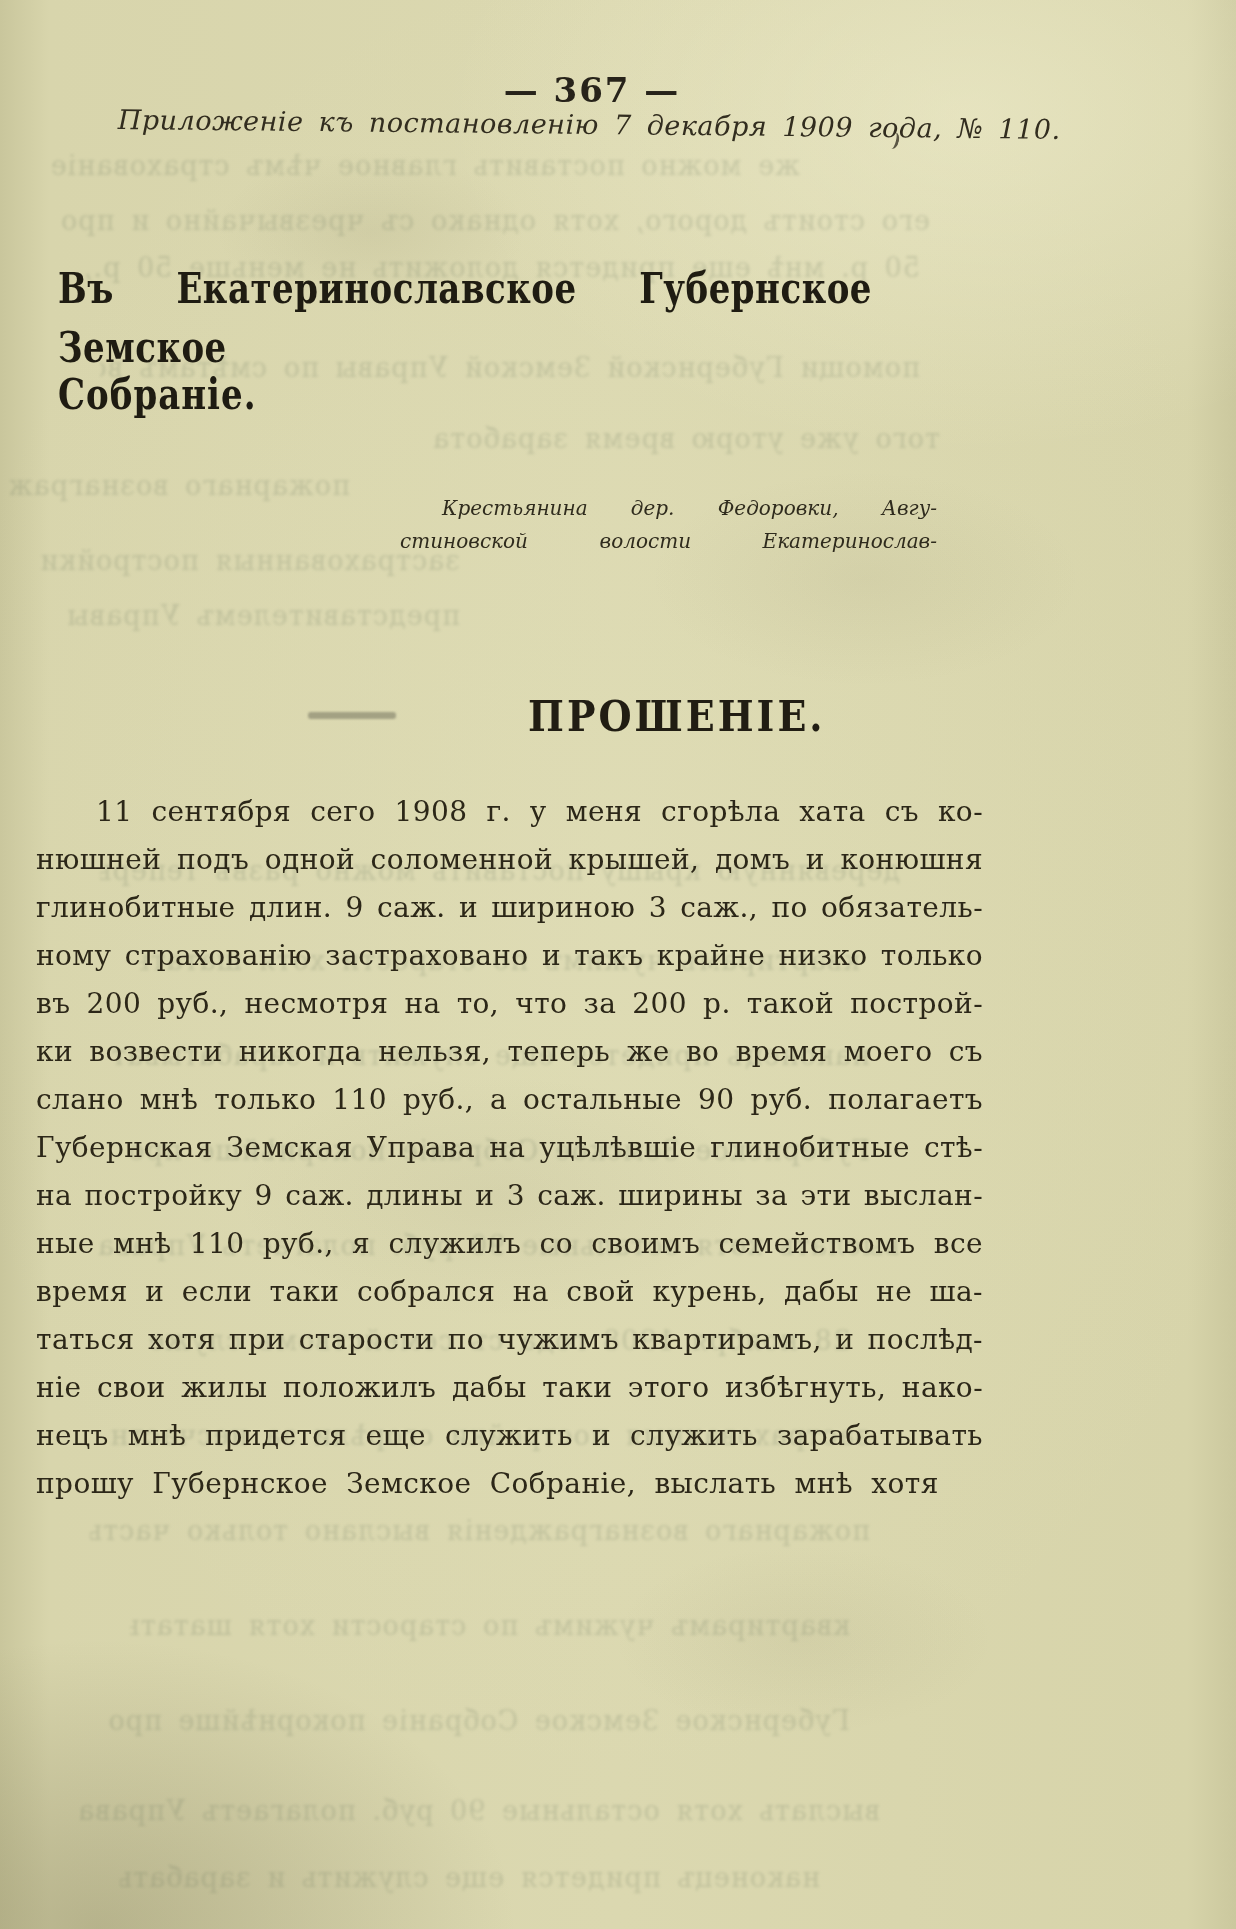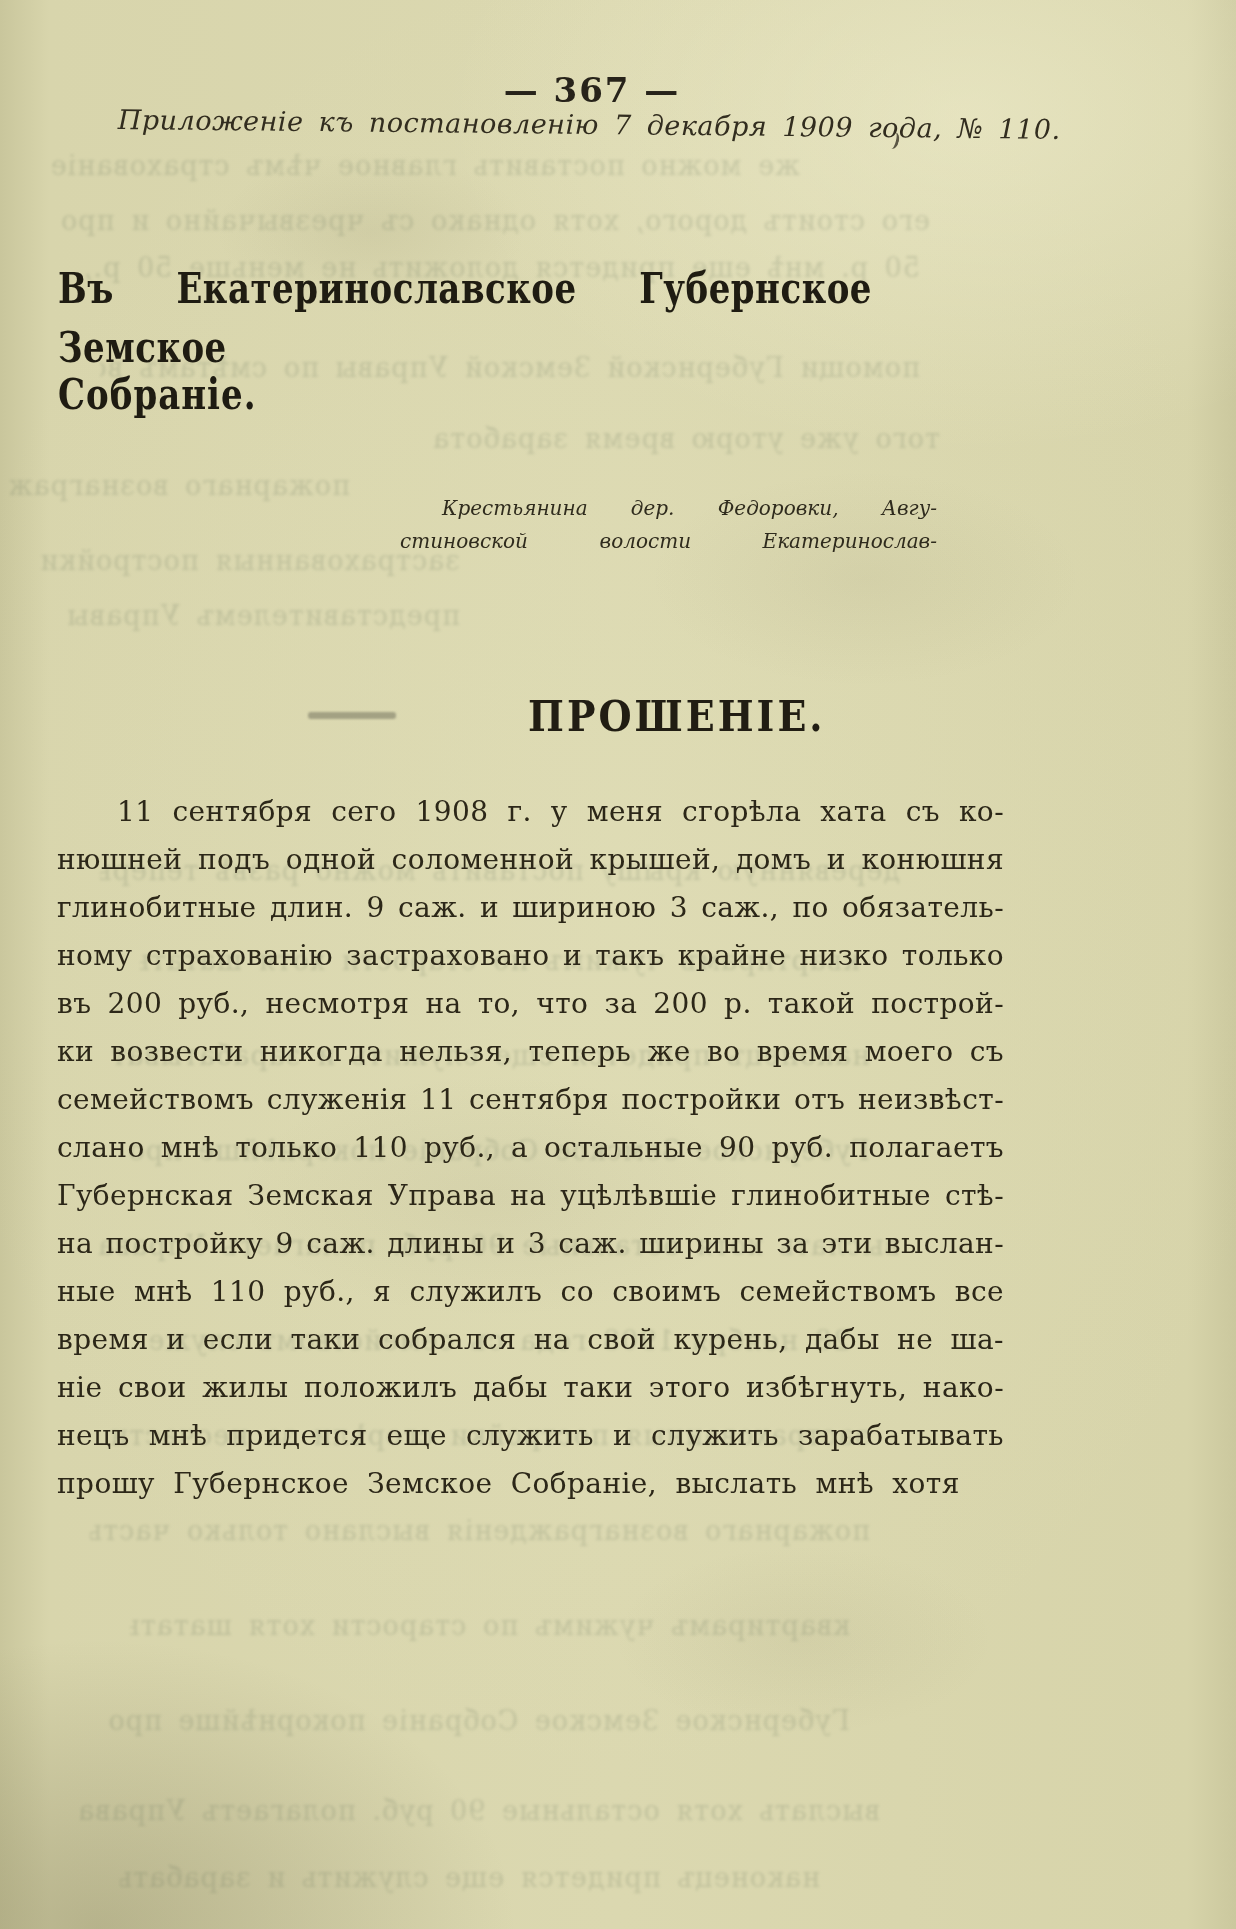--- a/index.html
+++ b/index.html
@@ -75,21 +75,21 @@
   .section-dash{
     position:absolute;top:712px;left:308px;width:88px;height:7px;
     background:rgba(70,72,58,.38);filter:blur(1px);border-radius:3px;
   }
   .section-title{
     position:absolute;top:690px;left:528px;
     font-weight:bold;font-size:38px;letter-spacing:3px;color:#211d13;
     transform:scaleY(1.15);transform-origin:top left;
   }
   .bodytext{
-    position:absolute;top:788px;left:57px;width:947px;
+    position:absolute;top:788px;left:36px;width:947px;
     font-size:28px;letter-spacing:.4px;color:#2c2718;
   }
   .bl{
     height:48px;line-height:48px;
     text-align:justify;text-align-last:justify;white-space:normal;
   }
   .bl-first{padding-left:60px;}
   .bl-last{text-align-last:left;word-spacing:9px;}
 </style>
 </head>
@@ -140,25 +140,25 @@
     <div class="section-dash"></div>
     <div class="section-title">ПРОШЕНІЕ.</div>
 
     <div class="bodytext">
       <div class="bl bl-first">11 сентября сего 1908 г. у меня сгорѣла хата съ ко-</div>
       <div class="bl">нюшней подъ одной соломенной крышей, домъ и конюшня</div>
       <div class="bl">глинобитные длин. 9 саж. и шириною 3 саж., по обязатель-</div>
       <div class="bl">ному страхованію застраховано и такъ крайне низко только</div>
       <div class="bl">въ 200 руб., несмотря на то, что за 200 р. такой построй-</div>
       <div class="bl">ки возвести никогда нельзя, теперь же во время моего съ</div>
-      <div class="bl">семействомъ служенія 11 сентября постройки отъ неизвѣст-</div>
       <div class="bl">слано мнѣ только 110 руб., а остальные 90 руб. полагаетъ</div>
       <div class="bl">Губернская Земская Управа на уцѣлѣвшіе глинобитные стѣ-</div>
       <div class="bl">на постройку 9 саж. длины и 3 саж. ширины за эти выслан-</div>
       <div class="bl">ные мнѣ 110 руб., я служилъ со своимъ семействомъ все</div>
       <div class="bl">время и если таки собрался на свой курень, дабы не ша-</div>
+      <div class="bl">таться хотя при старости по чужимъ квартирамъ, и послѣд-</div>
       <div class="bl">ніе свои жилы положилъ дабы таки этого избѣгнуть, нако-</div>
       <div class="bl">нецъ мнѣ придется еще служить и служить зарабатывать</div>
       <div class="bl bl-last">прошу Губернское Земское Собраніе, выслать мнѣ хотя</div>
     </div>
 
   </div>
 </div>
 
 </body></html>

